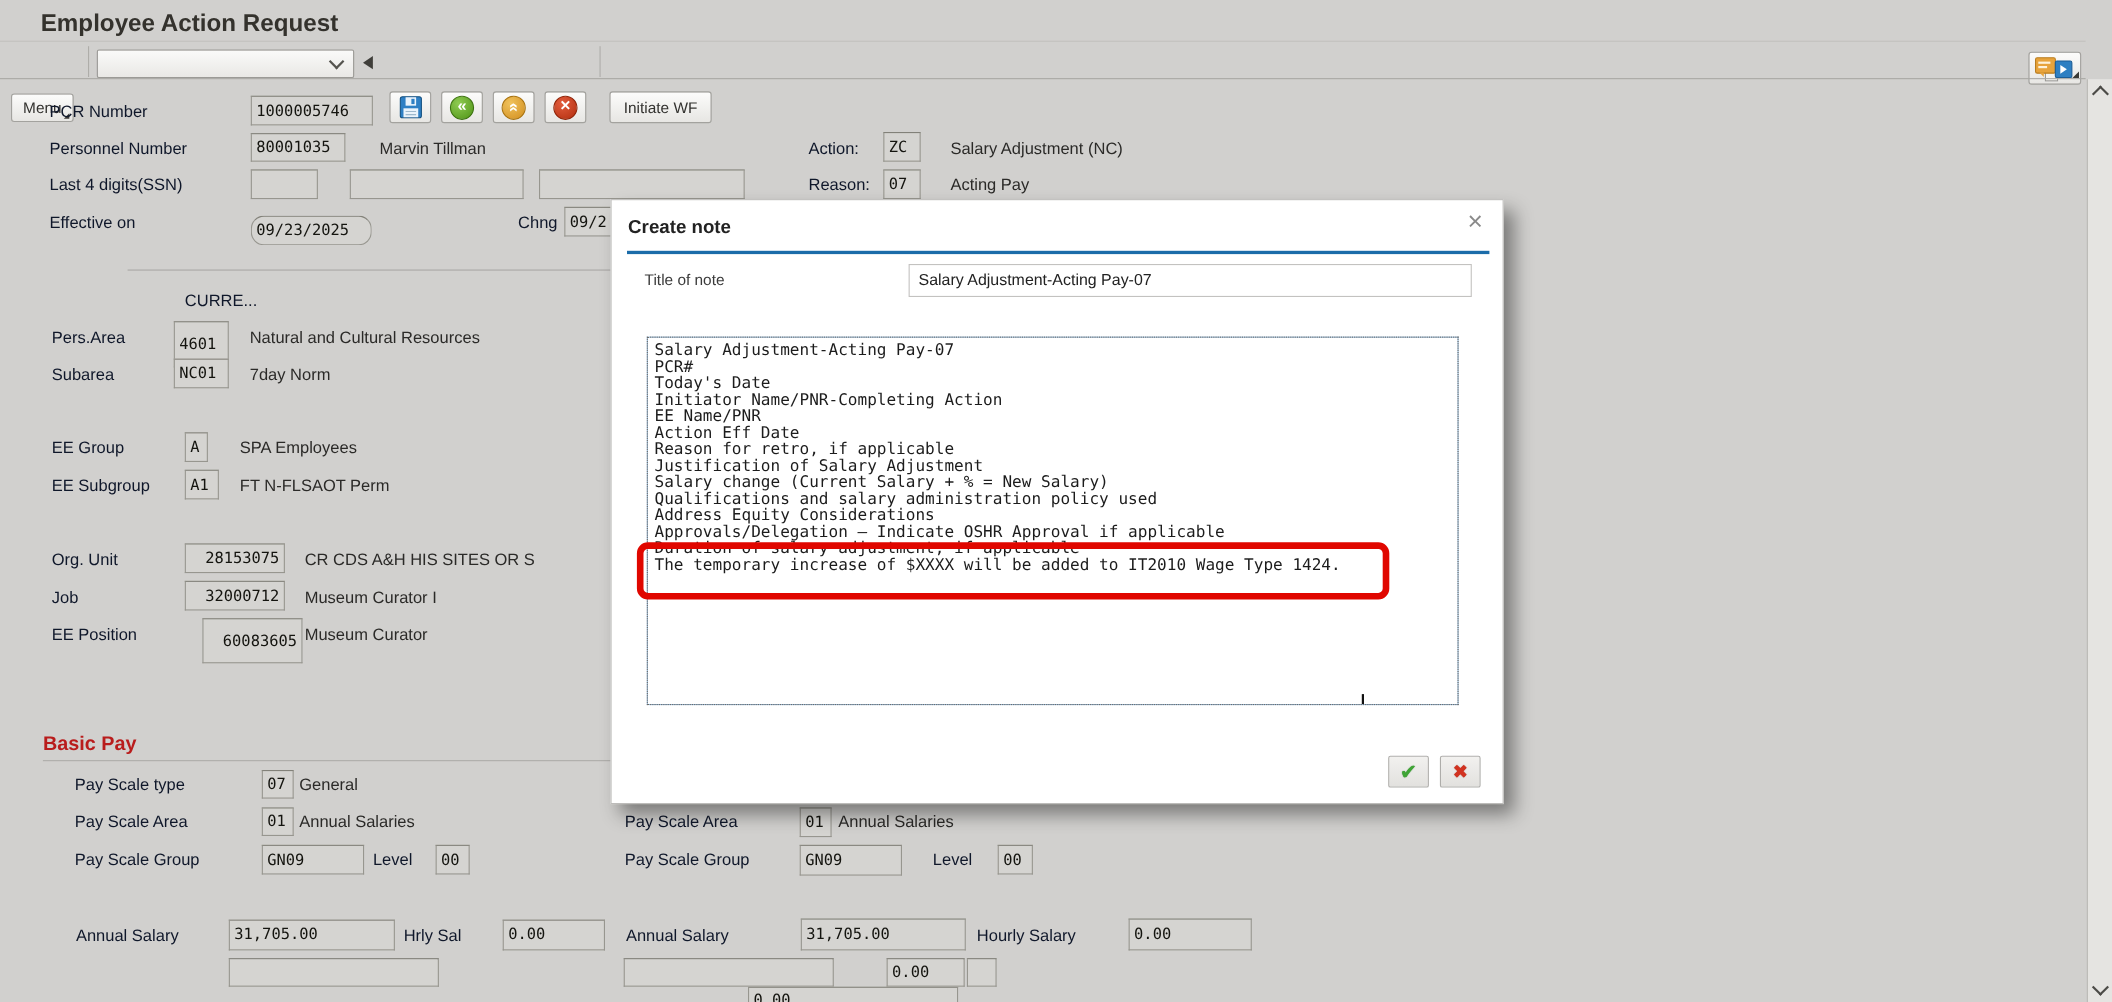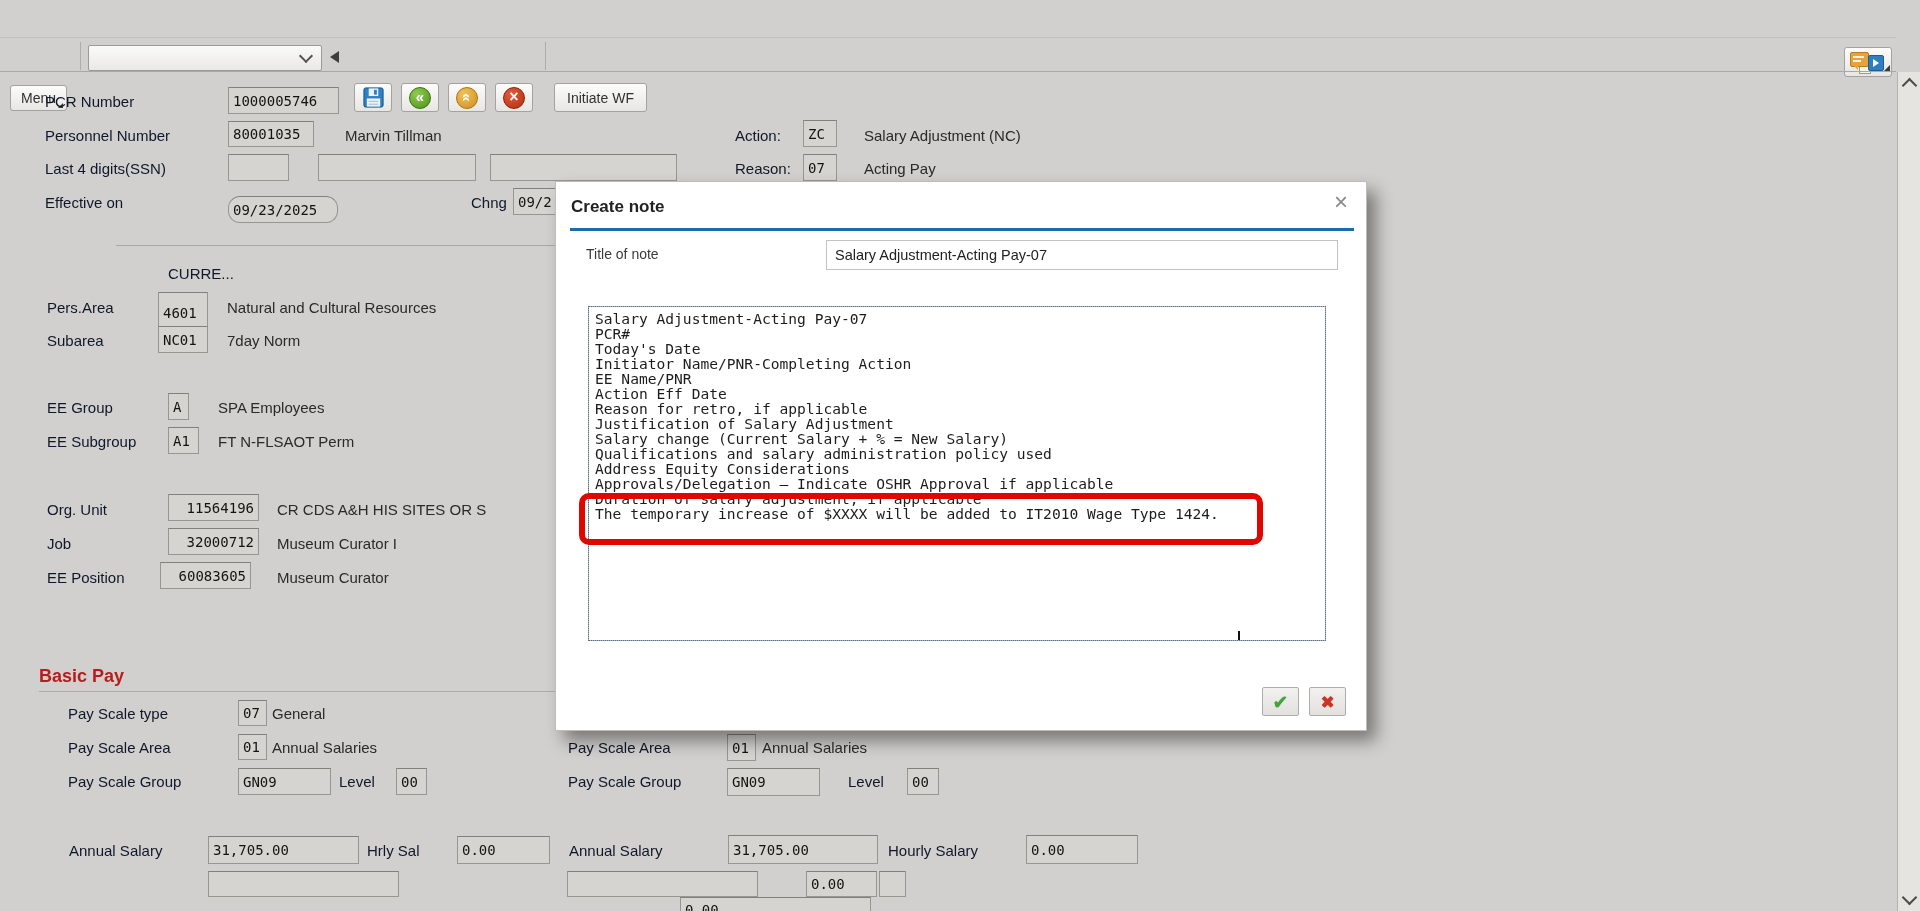--- a/index.html
+++ b/index.html
@@ -36,20 +36,21 @@
   .annot{position:absolute;border:6px solid #e00700;border-radius:10px;pointer-events:none;z-index:6;}
   .dlg-btn{position:absolute;width:37px;height:29px;background:linear-gradient(#f2f1ef,#e2e1de);
            border:1px solid #aeadaa;border-radius:2px;display:flex;align-items:center;justify-content:center;box-sizing:border-box;}
   .scrolltrack{position:absolute;left:1897px;top:72px;width:23px;height:839px;background:#e5e4e1;border-left:1px solid #b3b2af;box-sizing:border-box;z-index:2;}
 </style>
 </head>
 <body>
 
 <div id="screen">
 
+  <div class="abs" style="left:37px;top:8px;font-size:22px;font-weight:bold;color:#34322d;">Employee Action Request</div>
 
   <div class="tbtn" style="left:1844px;top:6px;width:48px;height:30px;">
     <div style="position:relative;width:44px;height:26px;">
       <div style="position:absolute;left:13px;top:12px;width:10px;height:11px;background:#f4f3f0;border:1px solid #9a9996;"></div>
       <div style="position:absolute;left:4px;top:3px;width:17px;height:13px;background:#e7a33b;border:1px solid #b97d1f;border-radius:2px;">
         <div style="position:absolute;left:2px;top:3px;width:11px;height:2px;background:#fdf2da;"></div>
         <div style="position:absolute;left:2px;top:7px;width:8px;height:2px;background:#fdf2da;"></div>
         <div style="position:absolute;left:3px;bottom:-4px;width:0;height:0;border-left:4px solid transparent;border-top:4px solid #e7a33b;"></div>
       </div>
       <div style="position:absolute;left:22px;top:6px;width:14px;height:14px;background:#2e7fc2;border:1px solid #1c5d96;border-radius:2px;">
@@ -144,29 +145,29 @@
 
   <div class="lbl" style="left:47px;top:399px;">EE Group</div>
   <div class="box" style="left:168px;top:393px;width:21px;height:27px;">A</div>
   <div class="desc" style="left:218px;top:399px;">SPA Employees</div>
 
   <div class="lbl" style="left:47px;top:433px;">EE Subgroup</div>
   <div class="box" style="left:168px;top:427px;width:31px;height:27px;">A1</div>
   <div class="desc" style="left:218px;top:433px;">FT N-FLSAOT Perm</div>
 
   <div class="lbl" style="left:47px;top:501px;">Org. Unit</div>
-  <div class="box num" style="left:168px;top:494px;width:91px;height:27px;">11564196</div>
+  <div class="box num" style="left:168px;top:494px;width:91px;height:27px;">28153075</div>
   <div class="desc" style="left:277px;top:501px;">CR CDS A&amp;H HIS SITES OR S</div>
 
   <div class="lbl" style="left:47px;top:535px;">Job</div>
   <div class="box num" style="left:168px;top:528px;width:91px;height:27px;">32000712</div>
   <div class="desc" style="left:277px;top:535px;">Museum Curator I</div>
 
   <div class="lbl" style="left:47px;top:569px;">EE Position</div>
-  <div class="box num" style="left:160px;top:562px;width:91px;height:27px;">60083605</div>
+  <div class="box num" style="left:184px;top:562px;width:91px;height:41px;">60083605</div>
   <div class="desc" style="left:277px;top:569px;">Museum Curator</div>
 
   <div class="abs" style="left:39px;top:666px;font-size:18px;font-weight:bold;color:#b91c1c;">Basic Pay</div>
   <div class="hline" style="left:39px;top:691px;width:1215px;background:#adacaa;"></div>
 
   <div class="lbl" style="left:68px;top:705px;">Pay Scale type</div>
   <div class="box" style="left:238px;top:700px;width:29px;height:26px;">07</div>
   <div class="desc" style="left:272px;top:705px;">General</div>
 
   <div class="lbl" style="left:68px;top:739px;">Pay Scale Area</div>

